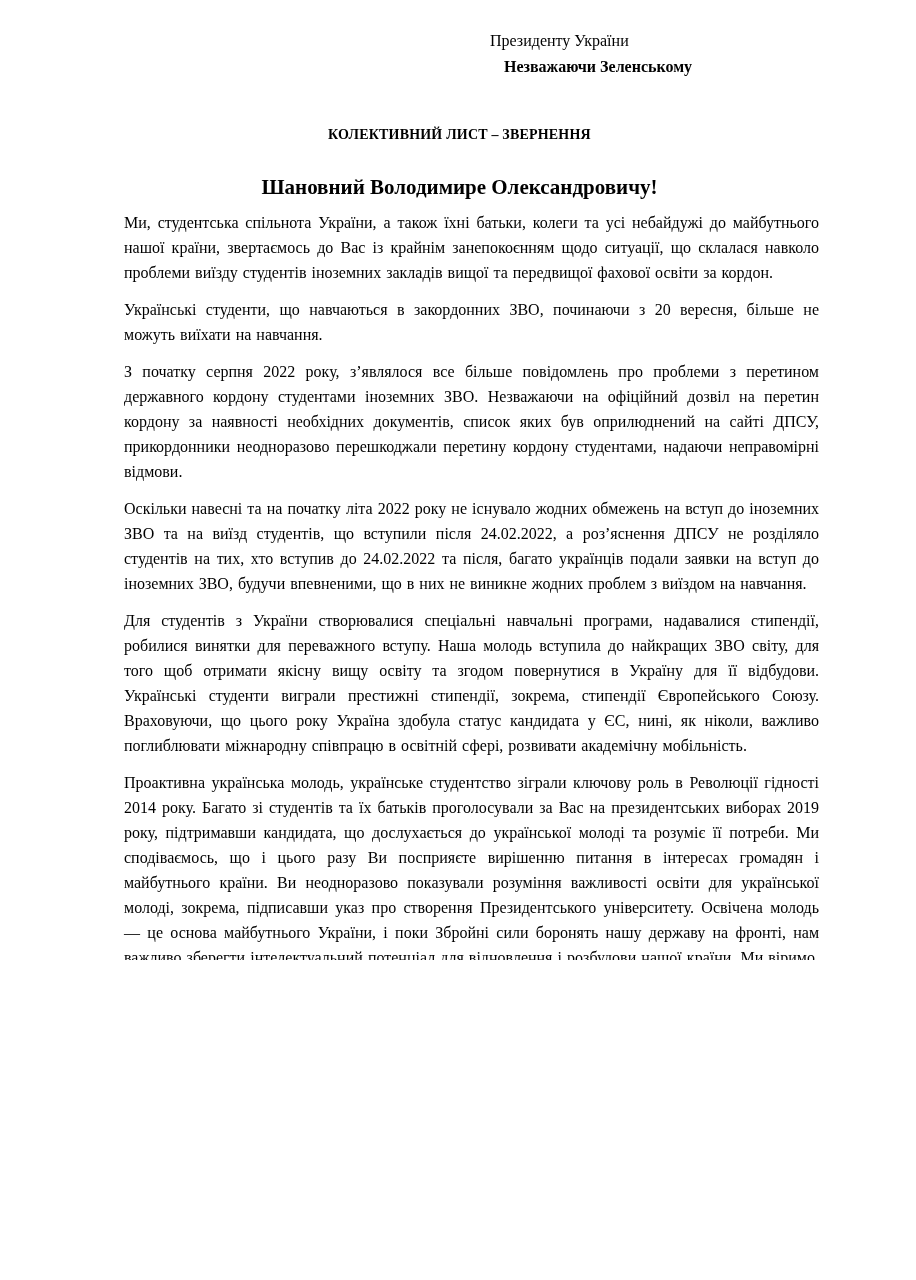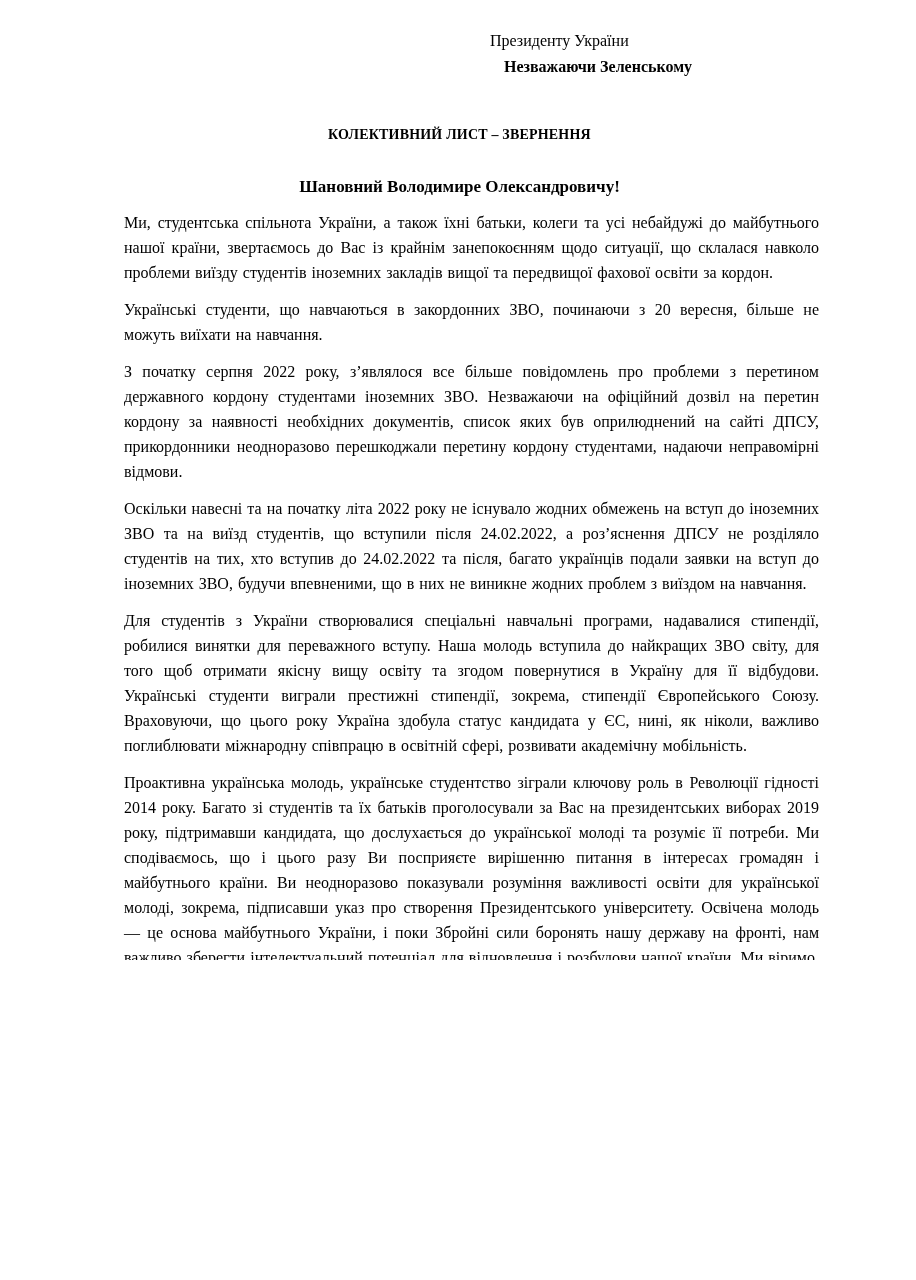--- a/index.html
+++ b/index.html
@@ -32,21 +32,21 @@
   .title {
     margin: 44px 0 0 0;
     font-size: 14px;
     font-weight: bold;
     text-align: center;
     line-height: 22px;
     letter-spacing: 0.2px;
   }
   .salutation {
     margin-top: 30px;
-    font-size: 17px;
+    font-size: 21px;
     font-weight: bold;
     text-align: center;
     line-height: 22px;
   }
   .body {
     margin-top: 0;
     margin-left: 24px;
   }
   .body p {
     margin: 12px 0 0 0;

